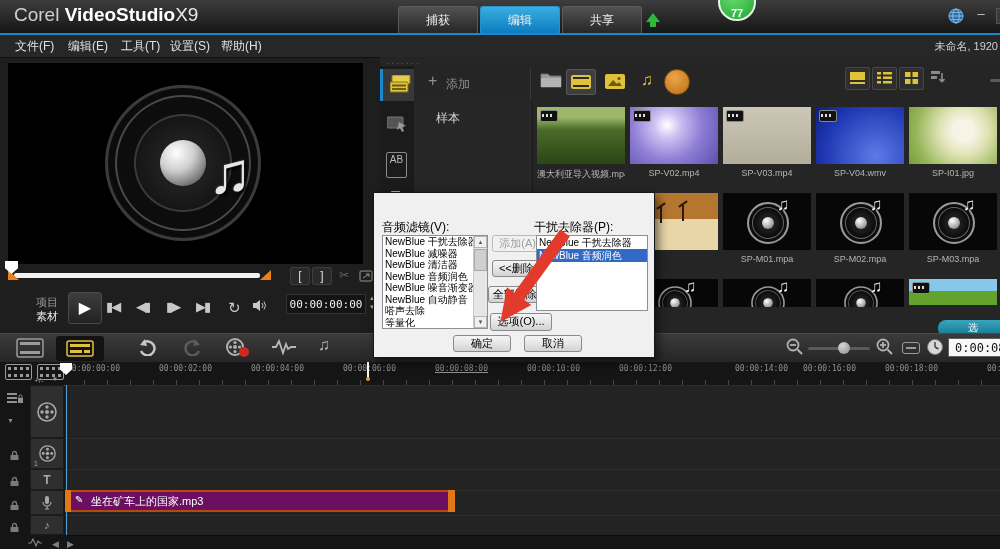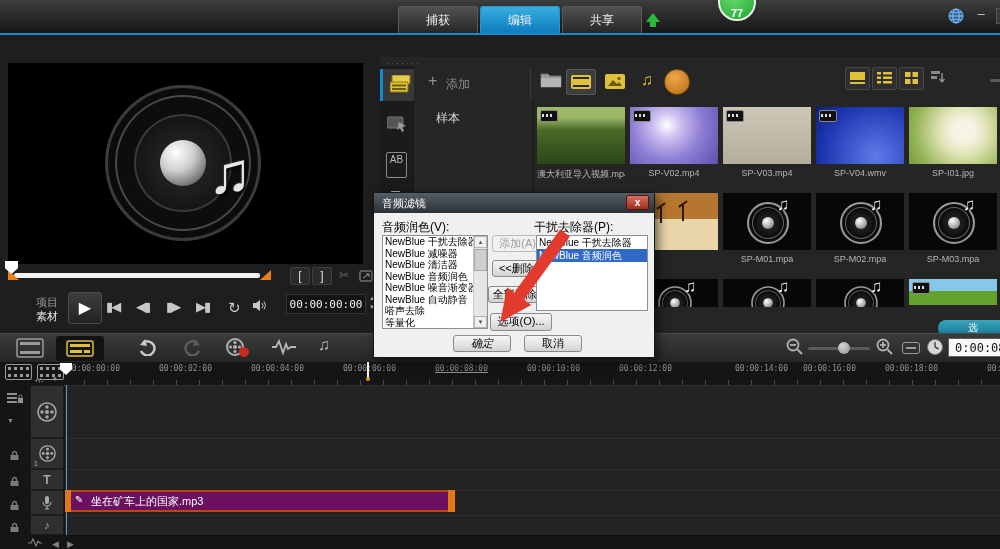--- a/index.html
+++ b/index.html
@@ -153,38 +153,50 @@
   #wave-icon{left:28px;top:176px;width:14px;height:9px;}
   .padlock{position:absolute;width:11px;height:11px;}
   svg{display:block;}
 </style>
 </head>
 <body>
 
 <div id="app">
 
   <div id="titlebar" class="abs">
+    <div id="logo" class="abs">
+      <span class="corel">Corel</span>
+      <span class="prod">VideoStudio</span><span class="ver">X9</span>
+    </div>
     <div class="tab" style="left:398px;">捕获</div>
     <div class="tab active" style="left:480px;">编辑</div>
     <div class="tab" style="left:562px;">共享</div>
     <div id="up-arrow" class="abs"></div>
     <div id="badge" class="abs">77</div>
     <div id="globe" class="abs">
       <svg width="16" height="16" viewBox="0 0 16 16">
           <circle cx="8" cy="8" r="7" fill="#2f6ea8" stroke="#6fb3e0"></circle>
           <ellipse cx="8" cy="8" rx="3.2" ry="7" fill="none" stroke="#9fd0ef" stroke-width="0.8"></ellipse>
           <line x1="1" y1="8" x2="15" y2="8" stroke="#9fd0ef" stroke-width="0.8"></line>
           <line x1="2" y1="4.5" x2="14" y2="4.5" stroke="#9fd0ef" stroke-width="0.6"></line>
           <line x1="2" y1="11.5" x2="14" y2="11.5" stroke="#9fd0ef" stroke-width="0.6"></line>
         </svg>
     </div>
     <div id="min-btn" class="abs">–</div>
     <div id="max-sliver" class="abs"></div>
   </div>
 
+  <div id="menubar" class="abs">
+    <span class="menu-item" style="left:15px;">文件(F)</span>
+    <span class="menu-item" style="left:68px;">编辑(E)</span>
+    <span class="menu-item" style="left:121px;">工具(T)</span>
+    <span class="menu-item" style="left:170px;">设置(S)</span>
+    <span class="menu-item" style="left:221px;">帮助(H)</span>
+    <span id="proj-info" class="abs">未命名, 1920</span>
+  </div>
 
   <div id="preview-video" class="abs">
     <div id="spk" class="abs">
       <div id="spk-ball" class="abs"></div>
     </div>
     <div id="spk-note" class="abs">♫</div>
   </div>
   <div id="scrub-bar" class="abs"></div>
   <div id="trim-left" class="abs tri"></div>
   <div id="trim-right" class="abs tri"></div>
@@ -553,25 +565,21 @@
     <div id="wave-icon" class="abs">
       <svg width="14" height="9" viewBox="0 0 14 9">
           <path d="M0 5 L3 5 5 1 8 8 10 3 12 5 14 5" fill="none" stroke="#808080" stroke-width="1.2"></path>
         </svg>
     </div>
     <div class="scroll-arrow" style="left:52px;">◀</div>
     <div class="scroll-arrow" style="left:67px;">▶</div>
   </div>
 
   <div id="dialog" class="abs">
-    <div id="dlg-title" class="abs">
-      <span id="dlg-title-text" class="abs">音频滤镜</span>
-      <div id="dlg-close" class="abs">x</div>
-    </div>
-    <span class="dlg-label" style="left:8px;">音频润色(V):</span>
+    <span class="dlg-label" style="left:8px;">音频滤镜(V):</span>
     <span class="dlg-label" style="left:160px;">干扰去除器(P):</span>
 
     <div class="listbox" id="avail-list" style="left:8px;width:106px;height:94px;">
       <div class="lb-item">NewBlue 干扰去除器</div>
       <div class="lb-item">NewBlue 减噪器</div>
       <div class="lb-item">NewBlue 清洁器</div>
       <div class="lb-item">NewBlue 音频润色</div>
       <div class="lb-item">NewBlue 噪音渐变器</div>
       <div class="lb-item">NewBlue 自动静音</div>
       <div class="lb-item">嗒声去除</div>
@@ -586,21 +594,21 @@
     <div class="wbtn disabled" style="left:118px;top:42px;width:64px;">添加(A)&gt;&gt;</div>
     <div class="wbtn" style="left:118px;top:67px;width:64px;">&lt;&lt;删除(R)</div>
     <div class="wbtn" style="left:114px;top:93px;width:70px;">全部删除(M)</div>
     <div class="wbtn" style="left:116px;top:120px;width:62px;height:18px;">选项(O)...</div>
 
     <div class="listbox" id="applied-list" style="left:162px;width:112px;height:76px;">
       <div class="lb-item">NewBlue 干扰去除器</div>
       <div class="lb-item sel">NewBlue 音频润色</div>
     </div>
 
-    <div class="wbtn" style="left:79px;top:142px;width:58px;font-style:italic;">确定</div>
+    <div class="wbtn" style="left:79px;top:142px;width:58px;">确定</div>
     <div class="wbtn" style="left:150px;top:142px;width:58px;">取消</div>
   </div>
 
   <svg id="arrow-svg" class="abs" viewBox="0 0 170 130">
     <g transform="translate(125,20) rotate(126)">
       <rect x="0" y="-6" width="78" height="12" fill="#e23b2d"></rect>
       <polygon points="78,-15 110,0 78,15" fill="#e23b2d"></polygon>
     </g>
   </svg>
 

